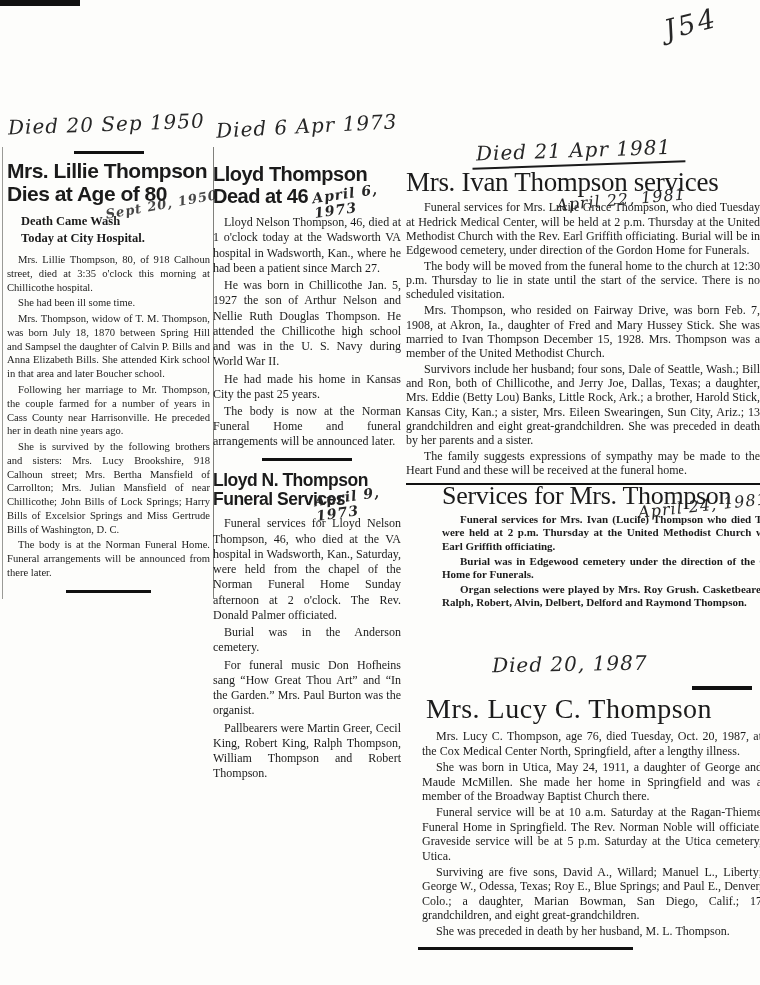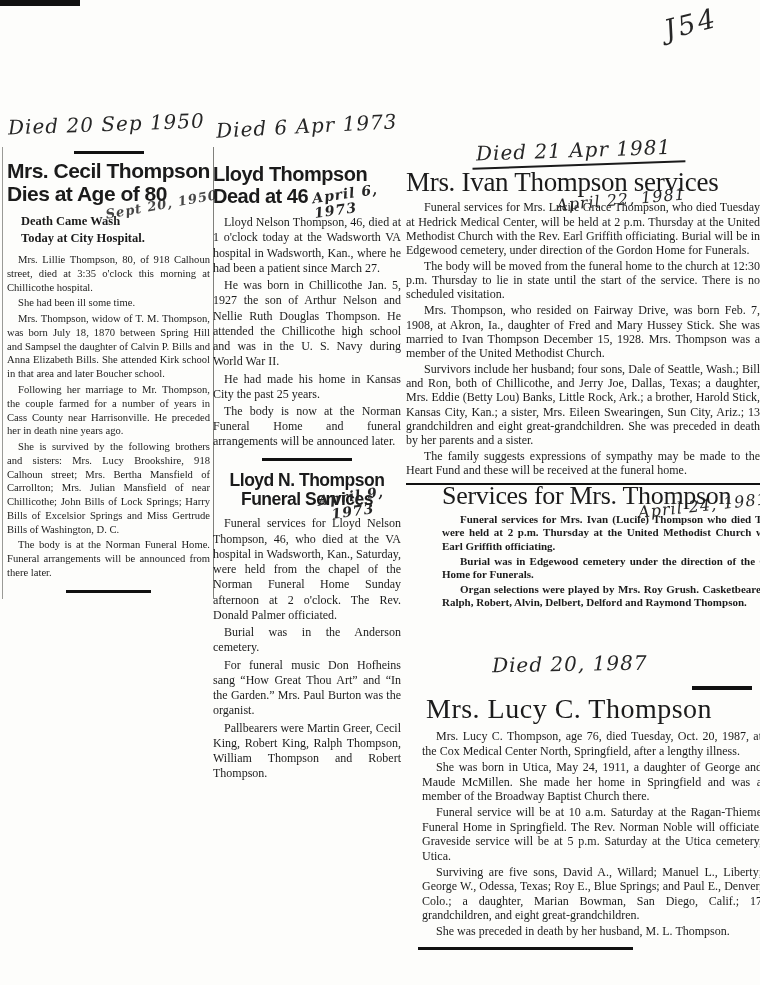--- a/index.html
+++ b/index.html
@@ -43,21 +43,21 @@
   .c1 p{font-size:10.6px;line-height:1.3;}
   .c1 .rule-bottom{width:85px;height:3px;background:#111;margin:10px auto 0 auto;}
 
   
   .c2{left:213px;top:164px;width:188px;}
   .c2 h1{position:relative;margin:0 0 8px 0;font-size:20px;}
   .c2 .hw-inline{position:absolute;font-size:14px;white-space:normal;width:74px;line-height:1.1;transform:rotate(-8deg);}
   #hw-lloyd-inline{left:100px;top:22px;}
   .c2 p{font-size:12px;line-height:1.27;}
   .c2 .rule-mid{width:90px;height:3px;background:#111;margin:8px auto 10px auto;}
-  .c2 h2.head-sans{font-size:17.5px;position:relative;margin:0 0 8px 0;text-align:center;}
+  .c2 h2.head-sans{font-size:17.5px;position:relative;margin:0 0 8px 0;}
   #hw-funeral-inline{left:102px;top:18px;}
 
   
   .c3{left:406px;top:168px;width:354px;}
   .head-serif{
     font-family:"Liberation Serif",serif;font-weight:400;margin:0;
     letter-spacing:-0.3px;line-height:1.05;
   }
   .c3 h1{font-size:27px;position:relative;margin:0 0 4px 0;}
   .c3 .hw-inline{position:absolute;left:150px;top:24px;font-size:16px;transform:rotate(-5deg);}
@@ -87,21 +87,21 @@
   <div class="hw corner-label">J54</div>
 
   <div class="hw hw-top" id="hw-lillie">Died 20 Sep 1950</div>
   <div class="hw hw-top" id="hw-lloyd">Died 6 Apr 1973</div>
   <div class="hw hw-top" id="hw-ivan">Died 21 Apr 1981</div>
   <div class="hw hw-top" id="hw-lucy">Died 20, 1987</div>
 
   <article class="clip c1">
     <div class="rule-top"></div>
     <h1 class="head-sans">
-      <span>Mrs. Cecil Thompson</span><br>
+      <span>Mrs. Lillie Thompson</span><br>
       <span>Dies at Age of 80</span>
       <span class="hw hw-inline">Sept 20, 1950</span>
     </h1>
     <h2 class="subhead">
       <span>Death Came Wash</span><br>
       <span>Today at City Hospital.</span>
     </h2>
     <p>Mrs. Lillie Thompson, 80, of 918 Calhoun street, died at 3:35 o'clock this morning at Chillicothe hospital.</p>
     <p>She had been ill some time.</p>
     <p>Mrs. Thompson, widow of T. M. Thompson, was born July 18, 1870 between Spring Hill and Sampsel the daughter of Calvin P. Bills and Anna Elizabeth Bills. She attended Kirk school in that area and later Boucher school.</p>

